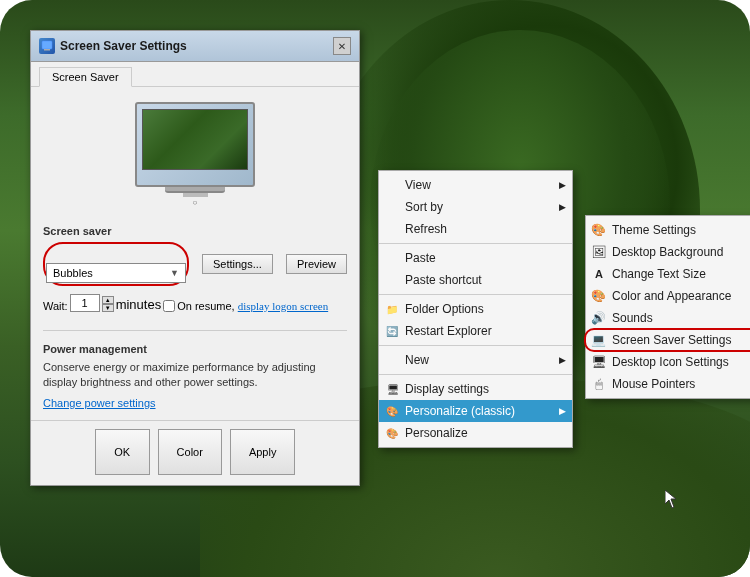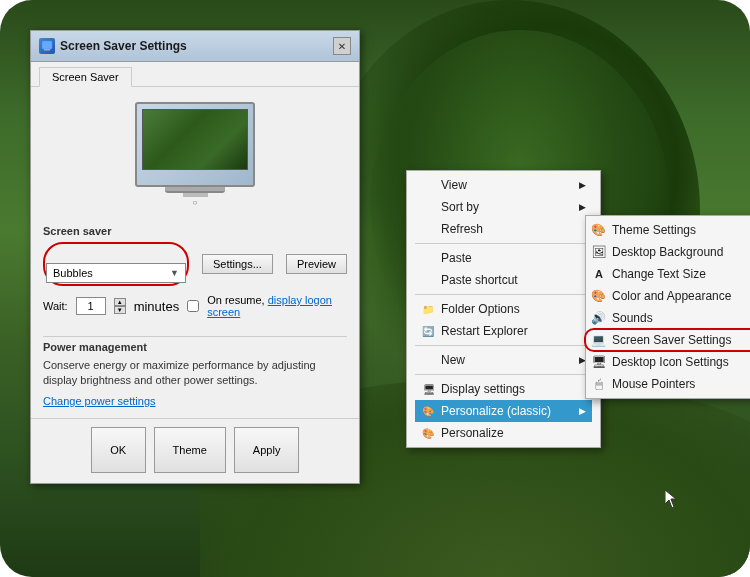--- a/index.html
+++ b/index.html
@@ -229,22 +229,22 @@
       background: linear-gradient(180deg, #f8f8f8, #e0e0e0);
       border: 1px solid #999;
       font-size: 11px;
       cursor: pointer;
       white-space: nowrap;
       margin-left: 7px;
     }
 
     .wait-row {
       display: flex;
-      align-items: center;
-      gap: 8px;
+      align-items: flex-end;
+      gap: 2px;
       margin-bottom: 10px;
       font-size: 11px;
     }
 
     .number-input {
       width: 35px;
       padding: 2px 4px;
       border: 1px solid #888;
       font-size: 11px;
       text-align: center;
@@ -252,21 +252,21 @@
 
     .link {
       color: #0066cc;
       text-decoration: underline;
       font-size: 11px;
       cursor: pointer;
     }
 
     .power-section {
       border-top: 1px solid #ccc;
-      padding-top: 4px;
+      padding-top: 12px;
       margin-top: 5px;
     }
 
     .power-text {
       font-size: 11px;
       color: #333;
       margin-bottom: 5px;
       line-height: 1.4;
     }
 
@@ -291,26 +291,26 @@
       border: 1px solid #999;
       font-size: 11px;
       cursor: pointer;
       min-width: 55px;
     }
 
     
     .context-menu {
       position: absolute;
       top: 170px;
-      left: 406px;
+      left: 378px;
       width: 195px;
       background: #f5f5f5;
       border: 1px solid #aaa;
       box-shadow: 3px 3px 8px rgba(0,0,0,0.4);
-      padding: 3px 8px;
+      padding: 3px 0;
       z-index: 10;
     }
 
     .context-menu-item {
       display: flex;
       align-items: center;
       padding: 4px 8px 4px 26px;
       font-size: 12px;
       color: #222;
       position: relative;
@@ -437,38 +437,38 @@
 
       <div class="wait-row">
     <span style="font-size:11px;">Wait:</span>
     <input class="number-input" type="text" value="1" style="width: 30px; padding: 2px; border: 1px solid rgb(136, 136, 136); font-size: 11px; text-align: center;">
     <div style="display:flex;flex-direction:column;">
       <div style="width:12px;height:8px;background:#e0e0e0;border:1px solid #888;font-size:6px;display:flex;align-items:center;justify-content:center;cursor:pointer;">▲</div>
       <div style="width:12px;height:8px;background:#e0e0e0;border:1px solid #888;font-size:6px;display:flex;align-items:center;justify-content:center;cursor:pointer;">▼</div>
     </div>
     <span style="font-size:13px;">minutes</span>
     <input type="checkbox" style="width: 12px; height: 12px;">
-    <span style="font-size:11px;">On resume, <span style="color:#0066cc;text-decoration:underline;">display logon screen</span></span>
+    <span style="font-size:11px;">On resume, <span style="color:#0066cc;text-decoration:underline;font-family:Liberation Serif, serif;">display logon screen</span></span>
   </div>
       <div style="margin-bottom:8px; font-size:11px;">
         <label style="display:flex;align-items:center;gap:3px;">
           <span style="color:#0066cc;text-decoration:underline;"></span>
         </label>
       </div>
 
       <div class="power-section">
         <div class="section-label">Power management</div>
         <div class="power-text">Conserve energy or maximize performance by adjusting display brightness and other power settings.</div>
         <a class="link">Change power settings</a>
       </div>
     </div>
 
     <div class="dialog-footer">
       <button class="btn-footer">OK</button>
-      <button class="btn-footer">Theme</button>
+      <button class="btn-footer">Color</button>
       <button class="btn-footer">Apply</button>
     </div>
   </div>
 
   <div class="context-menu">
     <div class="context-menu-item has-sub">View</div>
     <div class="context-menu-item has-sub">Sort by</div>
     <div class="context-menu-item">Refresh</div>
     <div class="context-menu-divider"></div>
     <div class="context-menu-item">Paste</div>

